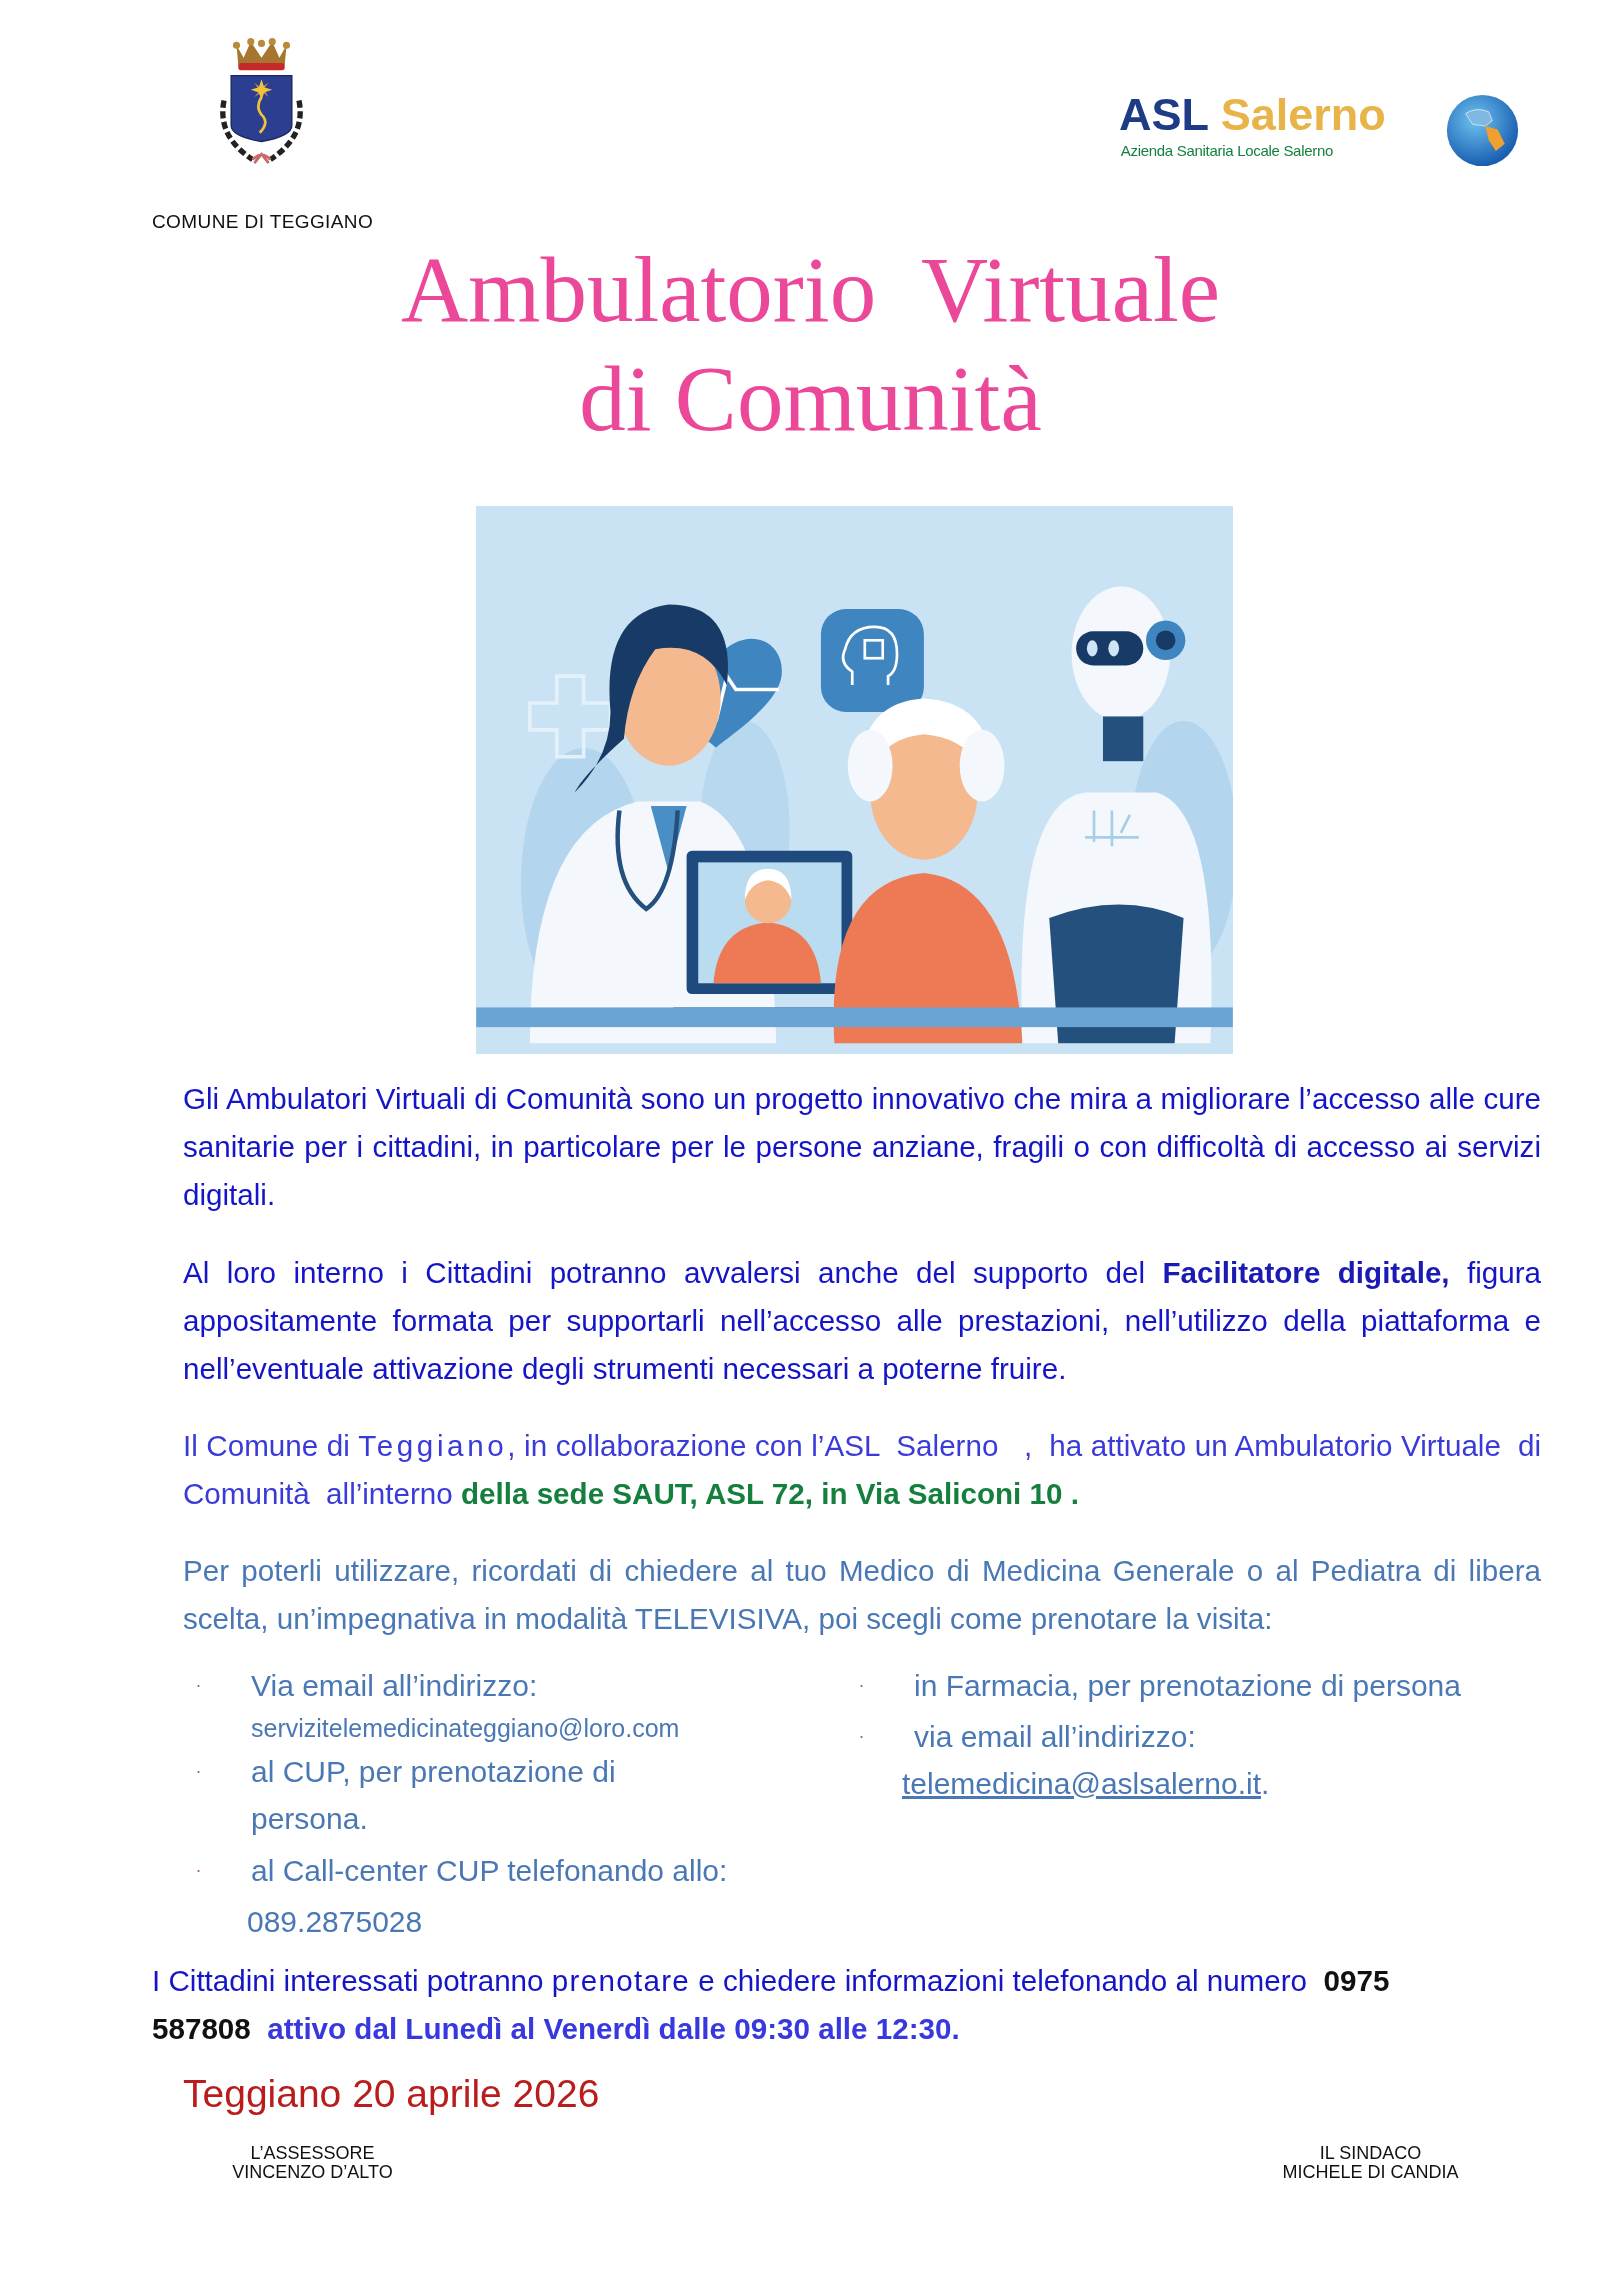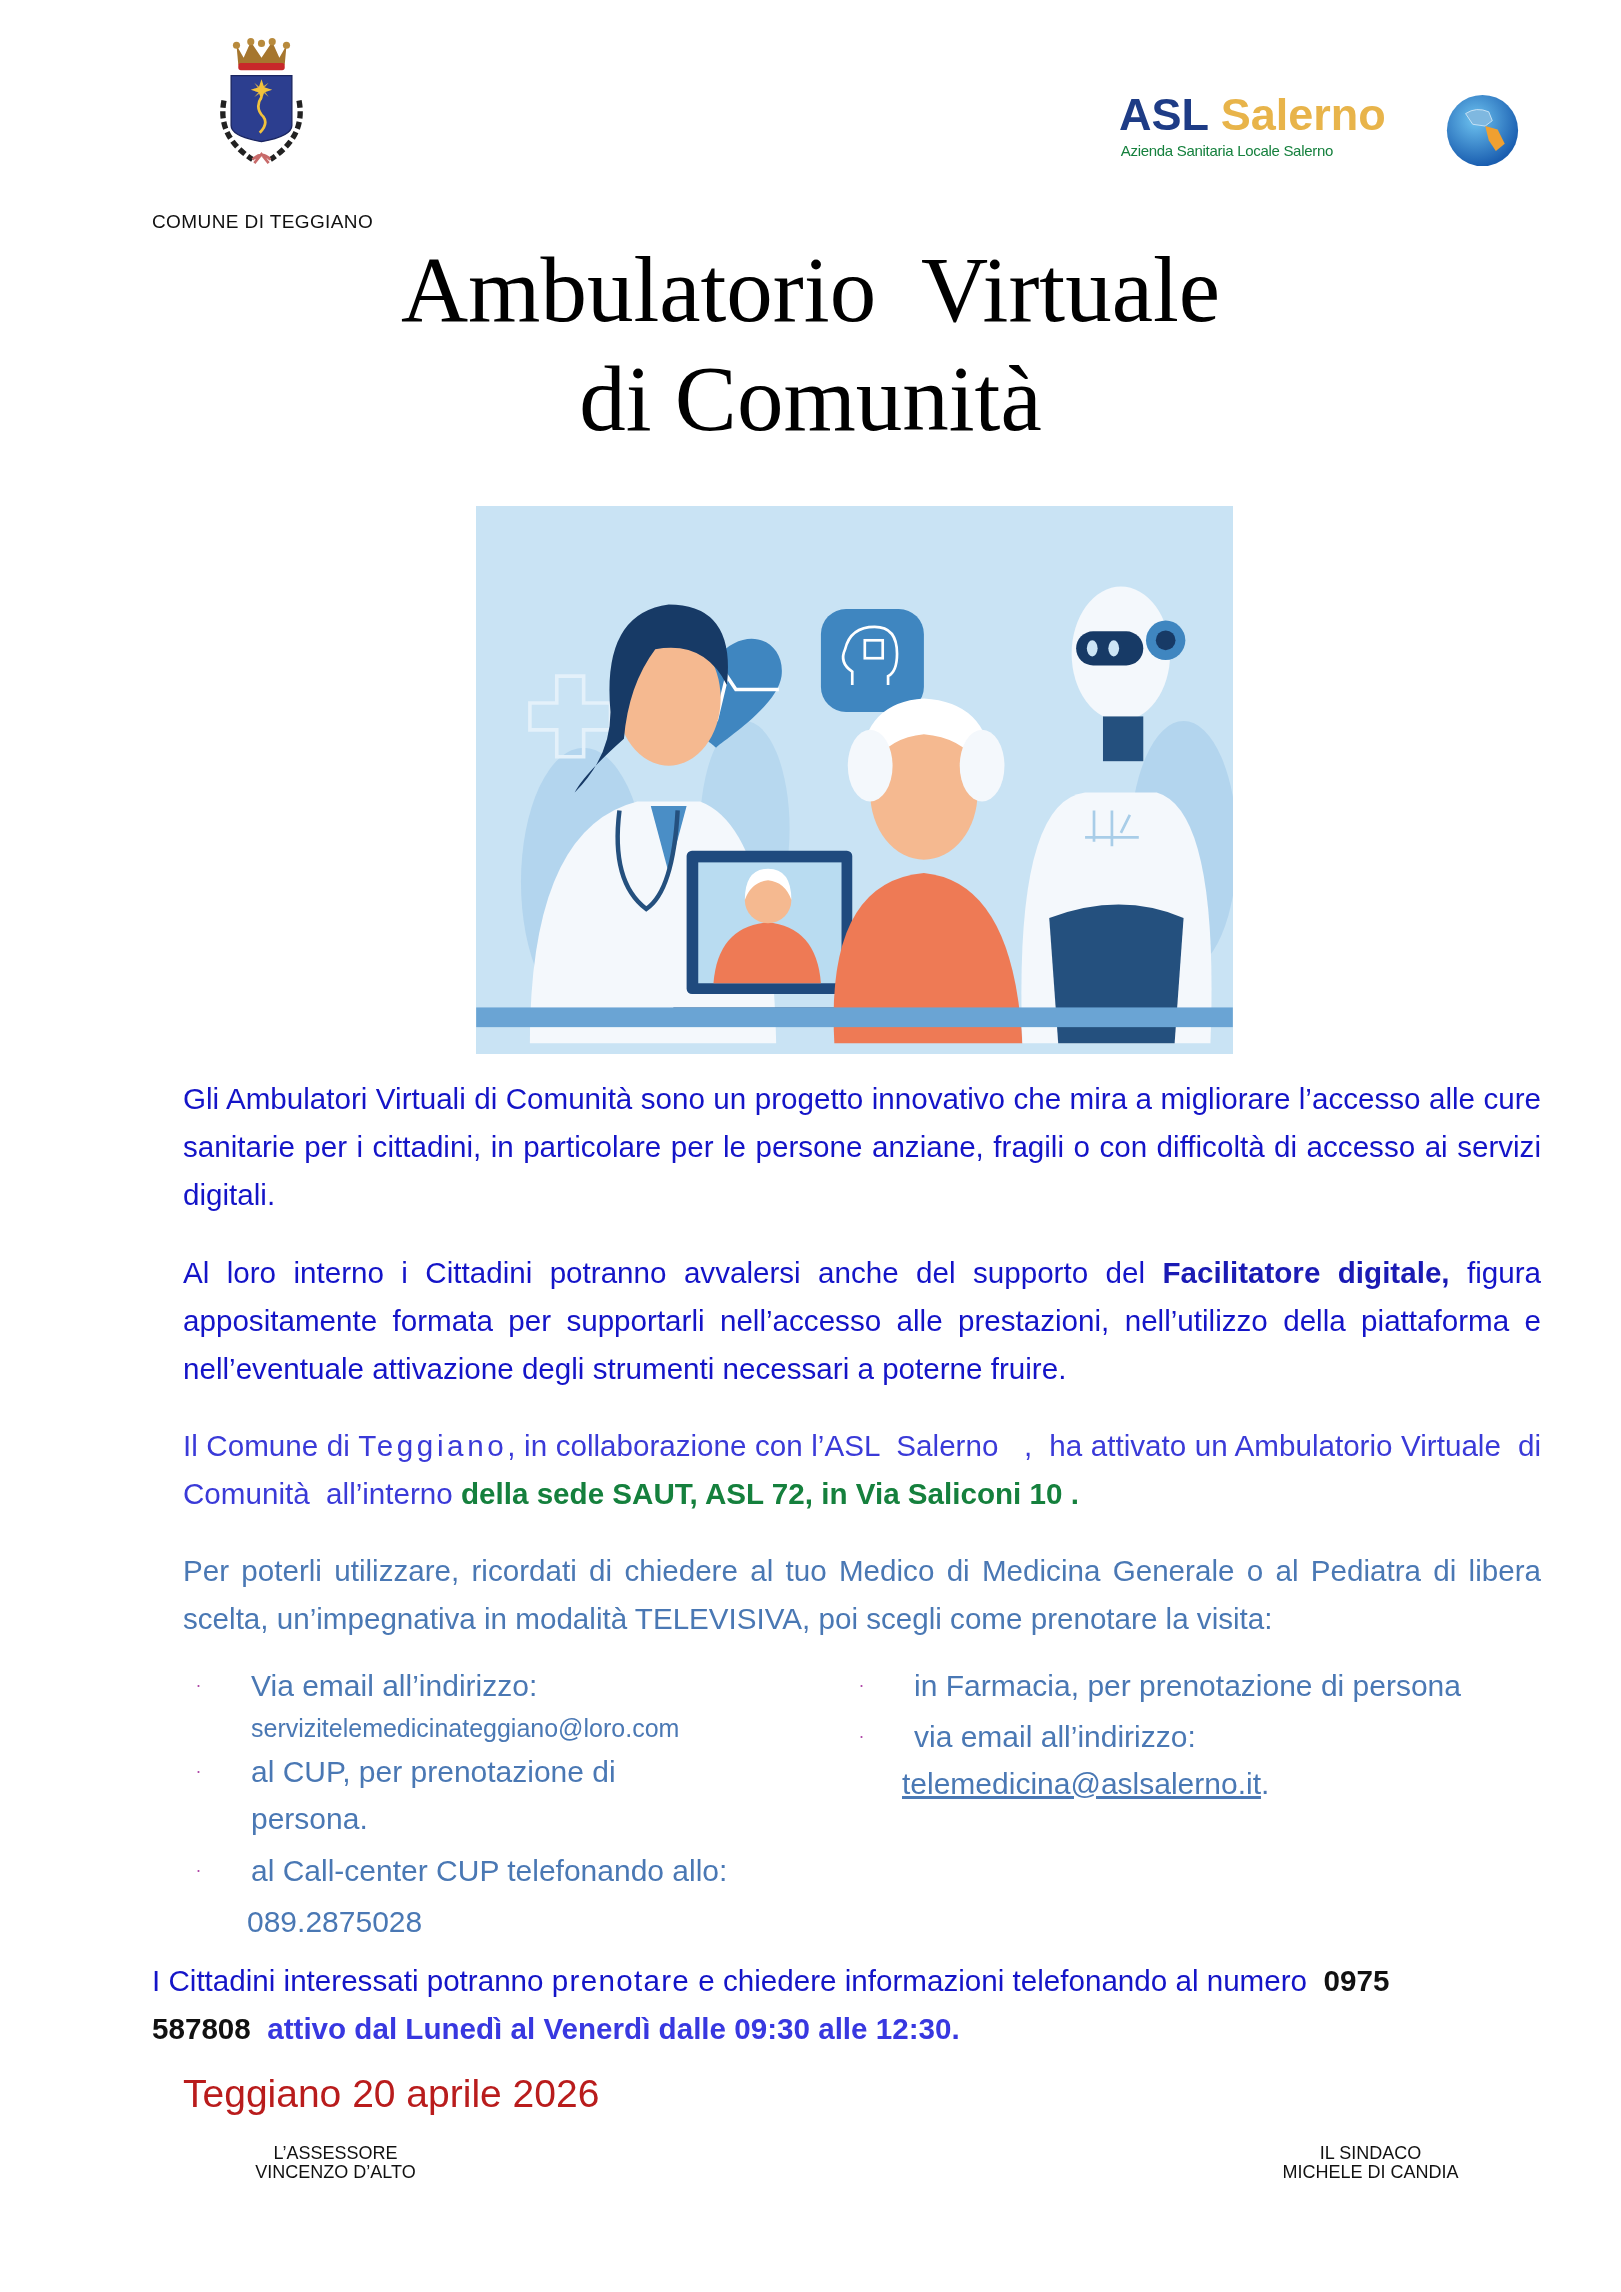--- a/index.html
+++ b/index.html
@@ -12,21 +12,21 @@
     .comune-label { left: 152px; top: 211px; font-size: 19px; color: #111; letter-spacing: 0.4px; }
     .asl-logo { left: 1119px; top: 90px; width: 407px; height: 85px; }
     .asl-title { left: 0; top: 0; font-size: 45px; font-weight: bold; line-height: 50px; white-space: nowrap; }
     .asl-title .asl { color: #1e3c86; }
     .asl-title .salerno { color: #e8b44a; }
     .asl-sub { left: 1.8px; top: 52px; font-size: 15px; font-weight: normal; color: #15803d; white-space: nowrap; letter-spacing: -0.3px; }
     .asl-globe { left: 327px; top: 3.6px; width: 73px; height: 73px; }
 
     
     .title { left: 0; width: 1621px; text-align: center; top: 235px;
-             font-family: "Liberation Serif", serif; color: #000000; font-size: 93px; line-height: 109px; }
+             font-family: "Liberation Serif", serif; color: #ec4899; font-size: 93px; line-height: 109px; }
     .title .line2 { display: block; }
 
     
     .illus { left: 476px; top: 506px; width: 757px; height: 548px; background: #c9e3f4; overflow: hidden; }
 
     
     .para { left: 183px; width: 1358px; font-size: 29.6px; line-height: 48px; text-align: justify; color: #1414c8; }
     .para b { color: #1a1ab4; }
     .p1 { top: 1075px; }
     .p2 { top: 1249px; }
@@ -46,21 +46,21 @@
     .email-link { color: #4a78b4; text-decoration: underline; }
 
     .p5 { left: 152px; top: 1957px; width: 1388px; font-size: 29.6px; line-height: 48px; color: #1414c8; }
     .p5 .num { color: #111; font-weight: bold; }
     .p5 .hours { font-weight: bold; color: #3838e0; }
     .p5 .spaced { letter-spacing: 1.3px; }
 
     .date { left: 183px; top: 2072px; font-size: 39px; color: #b91c1c; }
 
     .sign { font-size: 18px; color: #111; text-align: center; line-height: 19px; }
-    .sign-left { left: 228px; top: 2144px; width: 215px; }
+    .sign-left { left: 205px; top: 2144px; width: 215px; }
     .sign-right { left: 1254px; top: 2144px; width: 233px; }
   </style>
 </head>
 <body>
 
 <div class="abs crest">
   <svg width="125" height="143" viewBox="0 0 140 160">
 
     <path d="M42 8 L50 22 L58 4 L70 22 L82 4 L90 22 L98 8 L96 30 L44 30 Z" fill="#a6762e"></path>
     <circle cx="42" cy="8" r="4" fill="#b88a3c"></circle>

